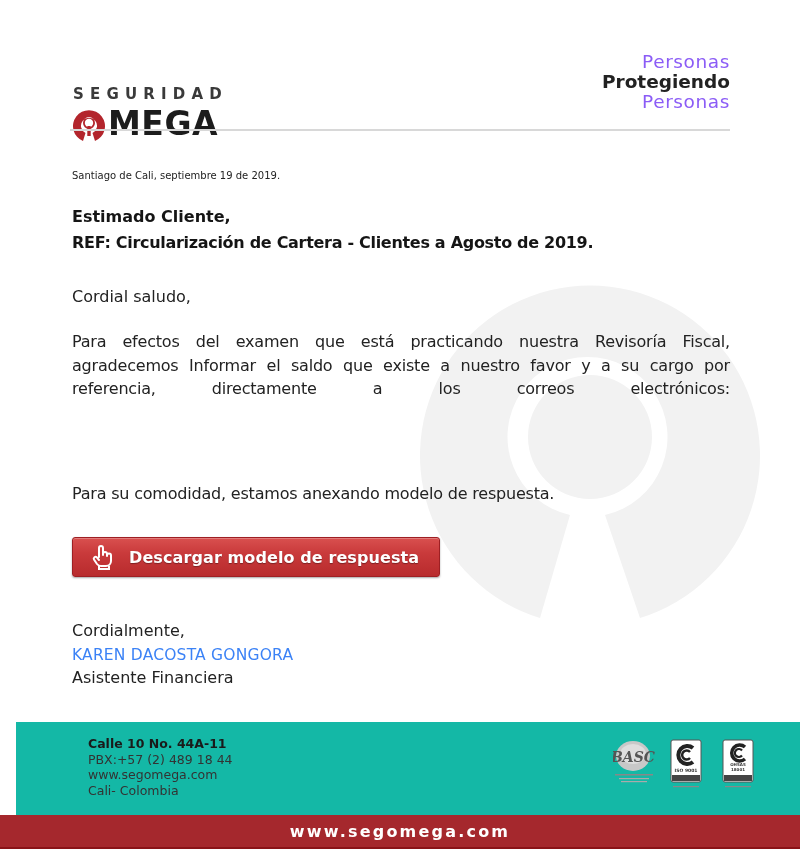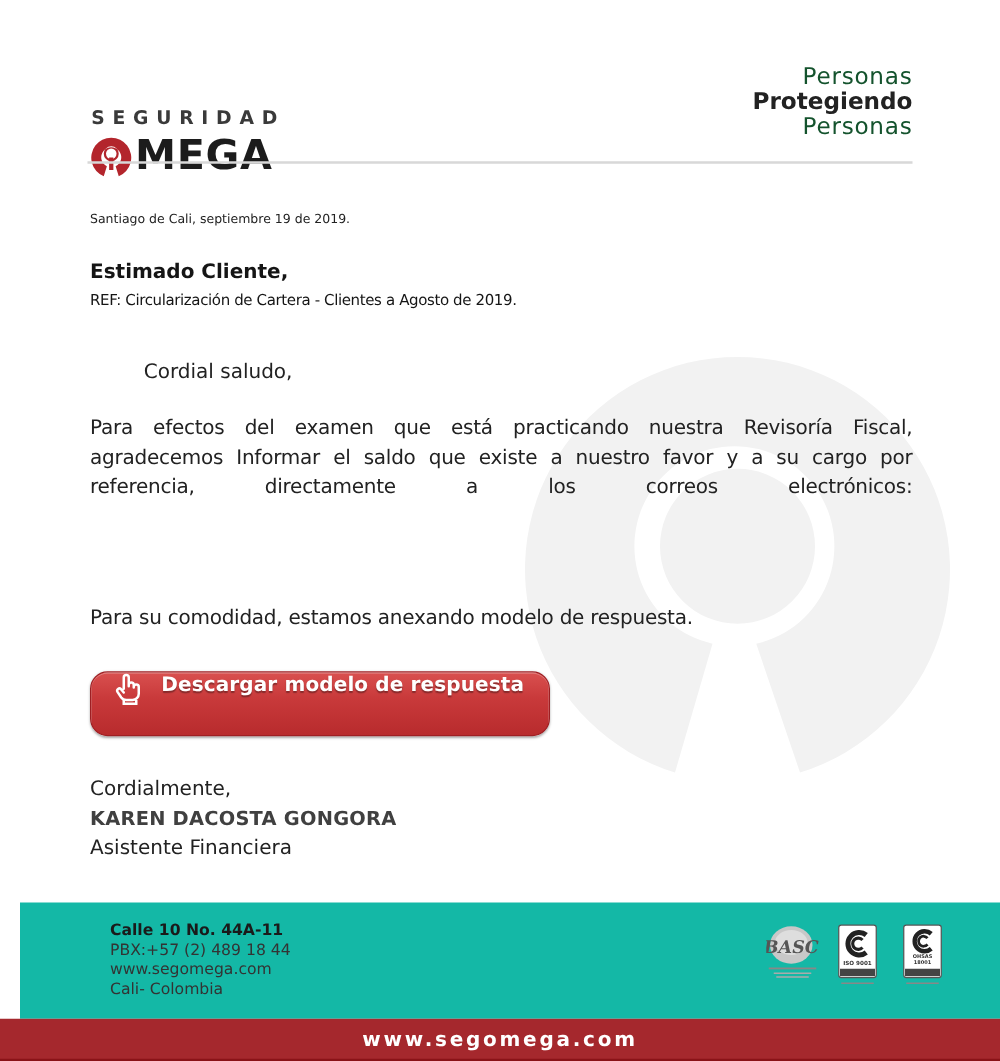--- a/index.html
+++ b/index.html
@@ -9,45 +9,45 @@
     .watermark { position: absolute; left: 0; top: 0; width: 800px; height: 849px; pointer-events: none; z-index: 0; }
 
     .header { position: absolute; left: 0; top: 0; width: 800px; height: 132px; z-index: 1; }
     .logo { position: absolute; left: 72px; top: 52px; width: 170px; height: 60px; margin-top: 33px; }
     .logo-top { position: absolute; left: 1px; top: 0; font-family: "DejaVu Sans", sans-serif; font-size: 15px; font-weight: bold; letter-spacing: 6.2px; color: #3a3a3a; white-space: nowrap; }
     .logo-main { position: absolute; left: 0; top: 20px; height: 38px; display: flex; align-items: center; }
     .logo-omega { width: 34px; height: 36px; margin-right: 2px; }
     .logo-mega { font-family: "DejaVu Sans", sans-serif; font-size: 33px; font-weight: bold; color: #1c1c1c; letter-spacing: 0.5px; line-height: 36px; }
 
     .slogan { position: absolute; right: 70px; top: 52px; text-align: right; color: #3a3a3a; font-size: 18.5px; line-height: 20px; }
-    .slogan .light { font-weight: normal; letter-spacing: 0.6px; color: #14532d; }
+    .slogan .light { font-weight: normal; letter-spacing: 0.6px; color: #8b5cf6; }
     .slogan .bold { font-weight: bold; color: #222; }
 
     .divider { position: absolute; left: 70px; top: 129px; width: 660px; height: 2px; background: #d8d8d8; }
 
     .content { position: absolute; left: 72px; top: 0; width: 658px; z-index: 1; }
     .date { position: absolute; top: 170px; font-size: 10px; color: #222; white-space: nowrap; }
     .greeting { position: absolute; top: 207px; font-size: 16px; font-weight: bold; color: #151515; white-space: nowrap; }
-    .ref { position: absolute; top: 233px; font-size: 12px; font-weight: normal; color: #151515; white-space: nowrap; letter-spacing: -0.3px; }
-    .salute { position: absolute; top: 287px; font-size: 16px; color: #222; white-space: nowrap; margin-left: 43px; }
+    .ref { position: absolute; top: 233px; font-size: 16px; font-weight: bold; color: #151515; white-space: nowrap; letter-spacing: -0.3px; }
+    .salute { position: absolute; top: 287px; font-size: 16px; color: #222; white-space: nowrap; }
     .para { position: absolute; top: 330px; width: 658px; font-size: 16px; line-height: 23.5px; color: #222; text-align: justify; letter-spacing: -0.2px; }
     .para .email { color: #b3252c; }
     .para-line { display: block; text-align: justify; text-align-last: justify; white-space: nowrap; }
     .para-line.last { text-align-last: left; }
     .comodidad { position: absolute; top: 484px; font-size: 16px; color: #222; white-space: nowrap; letter-spacing: -0.2px; }
 
-    .download-btn { position: absolute; left: 72px; top: 537px; width: 368px; height: 52px; border-radius: 14px;
+    .download-btn { position: absolute; left: 72px; top: 537px; width: 368px; height: 40px; border-radius: 3px;
       background: linear-gradient(180deg, #d9504f 0%, #c93a3b 40%, #b82b2d 100%);
       border: 1px solid #9e1f23; box-shadow: 0 1px 2px rgba(0,0,0,0.35), inset 0 1px 0 rgba(255,255,255,0.25);
-      display: flex; align-items: flex-start; cursor: pointer; z-index: 2; }
+      display: flex; align-items: center; cursor: pointer; z-index: 2; }
     .download-btn .hand { width: 24px; height: 26px; margin-left: 18px; margin-right: 14px; }
     .download-btn .label { font-size: 16px; font-weight: bold; color: #ffffff; text-shadow: 0 1px 1px rgba(0,0,0,0.35); letter-spacing: 0.1px; white-space: nowrap; }
 
     .closing { position: absolute; top: 621px; font-size: 16px; color: #222; white-space: nowrap; }
-    .signer { position: absolute; top: 646px; font-size: 15.5px; font-weight: bold; color: #404040; white-space: nowrap; letter-spacing: 0.2px; text-align: center; }
+    .signer { position: absolute; top: 646px; font-size: 15.5px; font-weight: normal; color: #3b82f6; white-space: nowrap; letter-spacing: 0.2px; text-align: center; }
     .role { position: absolute; top: 668px; font-size: 16px; color: #222; white-space: nowrap; }
 
     .footer { position: absolute; left: 16px; top: 722px; width: 800px; height: 93px; background: #14b8a6; z-index: 1; }
     .address { position: absolute; left: 72px; top: 14px; font-size: 12.5px; line-height: 15.5px; color: #333; }
     .address .street { font-weight: bold; color: #1a1a1a; }
     .certs { position: absolute; left: 597px; top: 12px; width: 150px; height: 62px; }
 
     .footer-band { position: absolute; left: 0; top: 815px; width: 800px; height: 34px; background: #a5282d; border-bottom: 2px solid #8a1318; z-index: 1; display: flex; align-items: center; justify-content: center; }
     .footer-band .url { color: #ffffff; font-size: 16px; font-weight: bold; letter-spacing: 2.2px; }
   </style>

